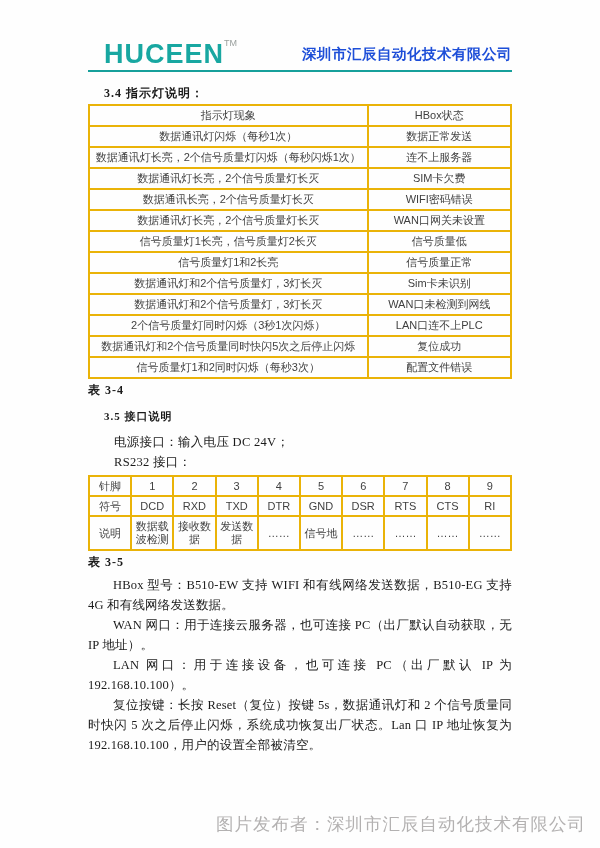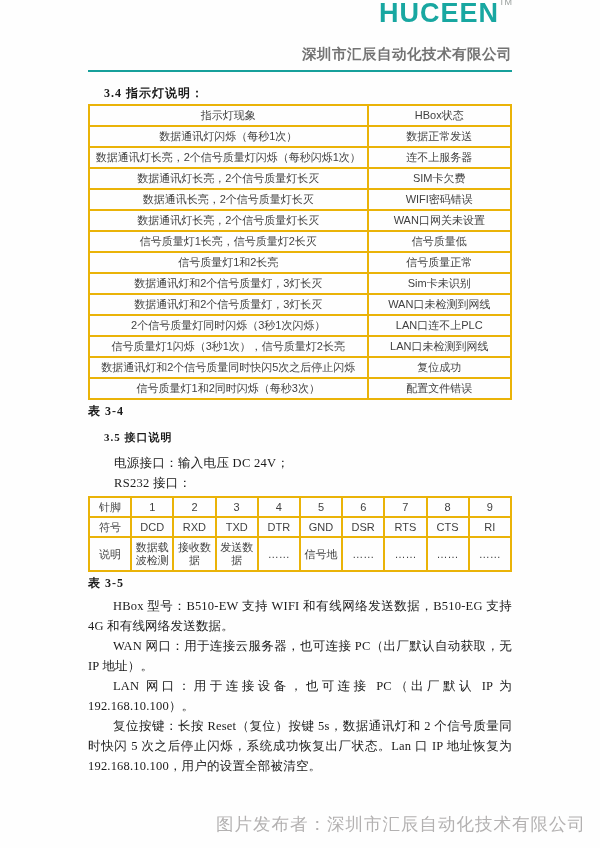--- a/index.html
+++ b/index.html
@@ -4,30 +4,30 @@
 <style>
   * { margin:0; padding:0; box-sizing:border-box; }
   html,body { background:#ffffff; }
   .page {
     position:relative; width:600px; height:848px; background:#fefefe;
     font-family:"Liberation Serif", serif; color:#1a1a1a; overflow:hidden;
   }
   .content { position:absolute; left:88px; top:0; width:424px; }
 
   
-  .header { display:flex; justify-content:space-between; align-items:flex-end; height:68px;flex-direction:column; }
+  .header { display:flex; justify-content:space-between; align-items:flex-end; padding-top:38px; height:68px; }
   .logo-wrap { padding-left:16px; line-height:1; }
   .logo-text {
     font-family:"Liberation Sans", sans-serif; font-weight:bold;
     font-size:27px; color:#18a7a1; letter-spacing:1px;
   }
   .tm { font-family:"Liberation Sans", sans-serif; font-size:9px; color:#9aa09e; vertical-align:top; position:relative; top:-2px; }
   .company {
     font-family:"Liberation Sans", sans-serif; font-weight:bold;
-    font-size:14.5px; color:#737373; padding-bottom:4px; letter-spacing:0.5px;
+    font-size:14.5px; color:#1d4ed8; padding-bottom:4px; letter-spacing:0.5px;
   }
   .rule { height:2px; background:#17a09b; margin-top:2px; }
 
   
   .h34 { font-size:12px; font-weight:600; margin:13px 0 2px 16px; letter-spacing:1px; }
   .h35 { font-size:11px; font-weight:600; margin:10px 0 8px 16px; letter-spacing:1px; }
 
   
   table { width:100%; border-collapse:collapse; table-layout:fixed;
           font-family:"Liberation Sans", sans-serif; color:#3f3f3f; }
@@ -125,24 +125,20 @@
           </tr>
           <tr>
             <td>数据通讯灯和2个信号质量灯，3灯长灭</td>
             <td>WAN口未检测到网线</td>
           </tr>
           <tr>
             <td>2个信号质量灯同时闪烁（3秒1次闪烁）</td>
             <td>LAN口连不上PLC</td>
           </tr>
           <tr>
-            <td>信号质量灯1闪烁（3秒1次），信号质量灯2长亮</td>
-            <td>LAN口未检测到网线</td>
-          </tr>
-          <tr>
             <td>数据通讯灯和2个信号质量同时快闪5次之后停止闪烁</td>
             <td>复位成功</td>
           </tr>
           <tr>
             <td>信号质量灯1和2同时闪烁（每秒3次）</td>
             <td>配置文件错误</td>
           </tr>
         </tbody>
     </table>
     <div class="cap">表 3-4</div>

